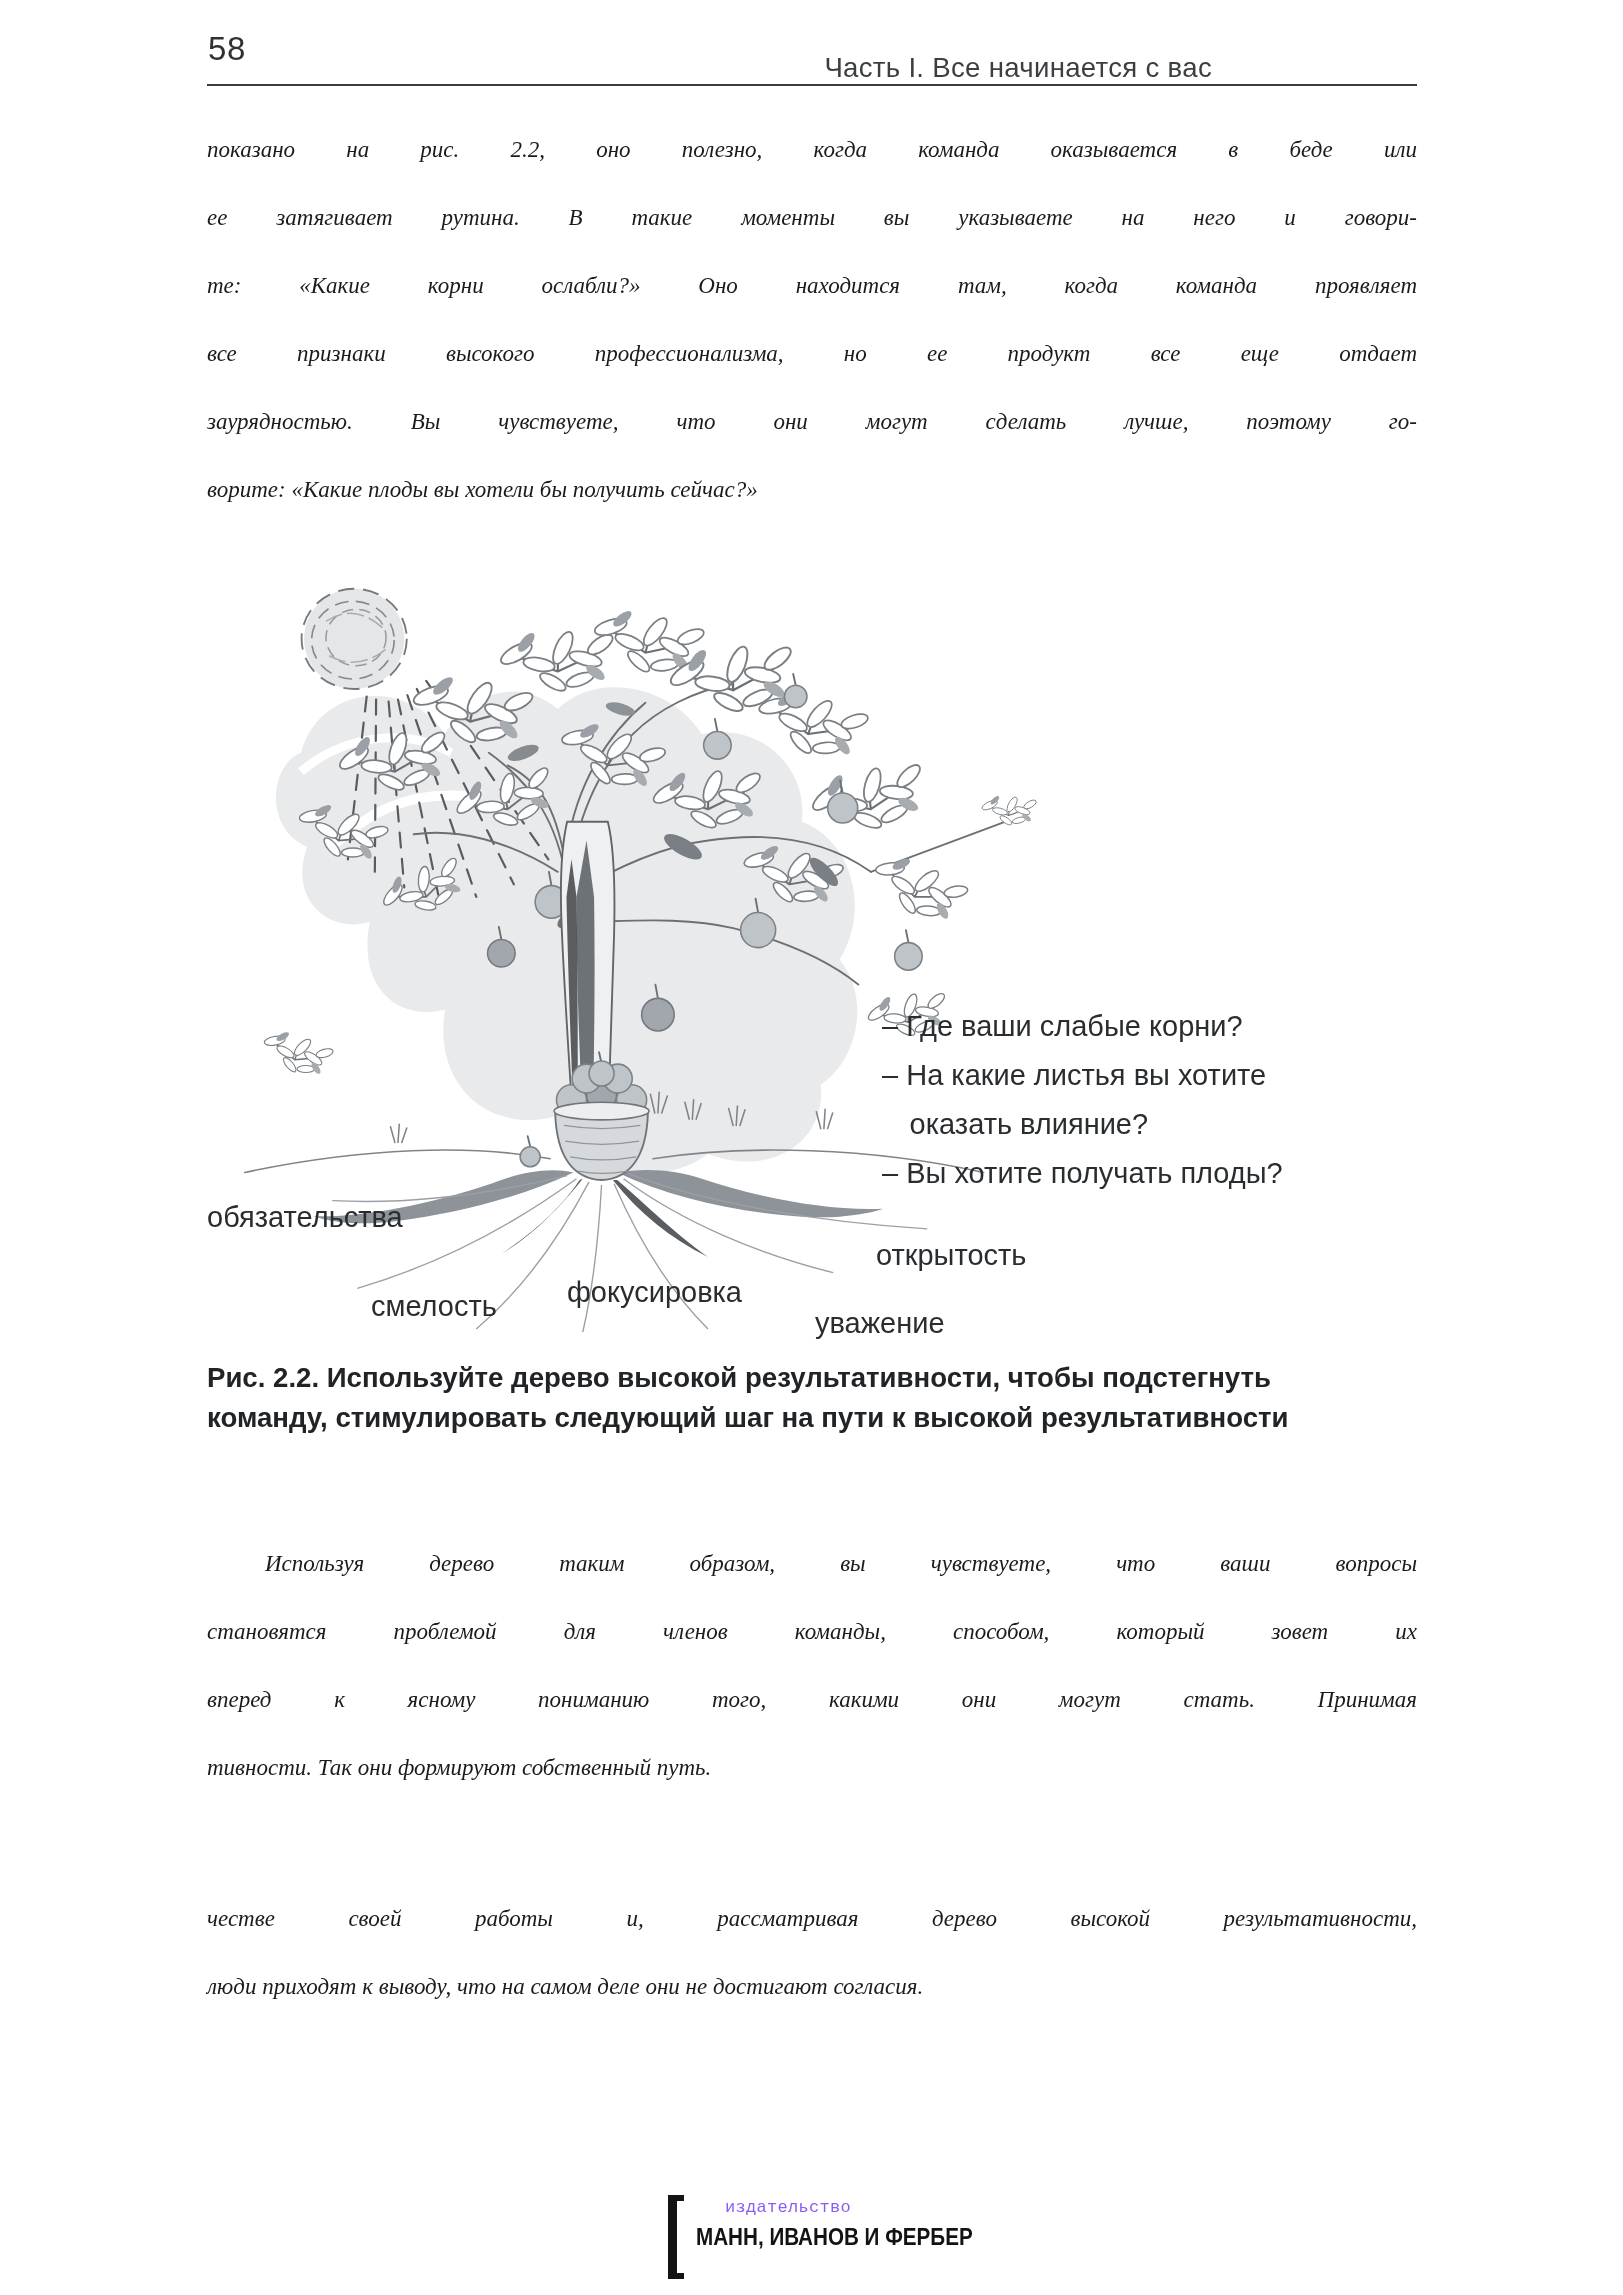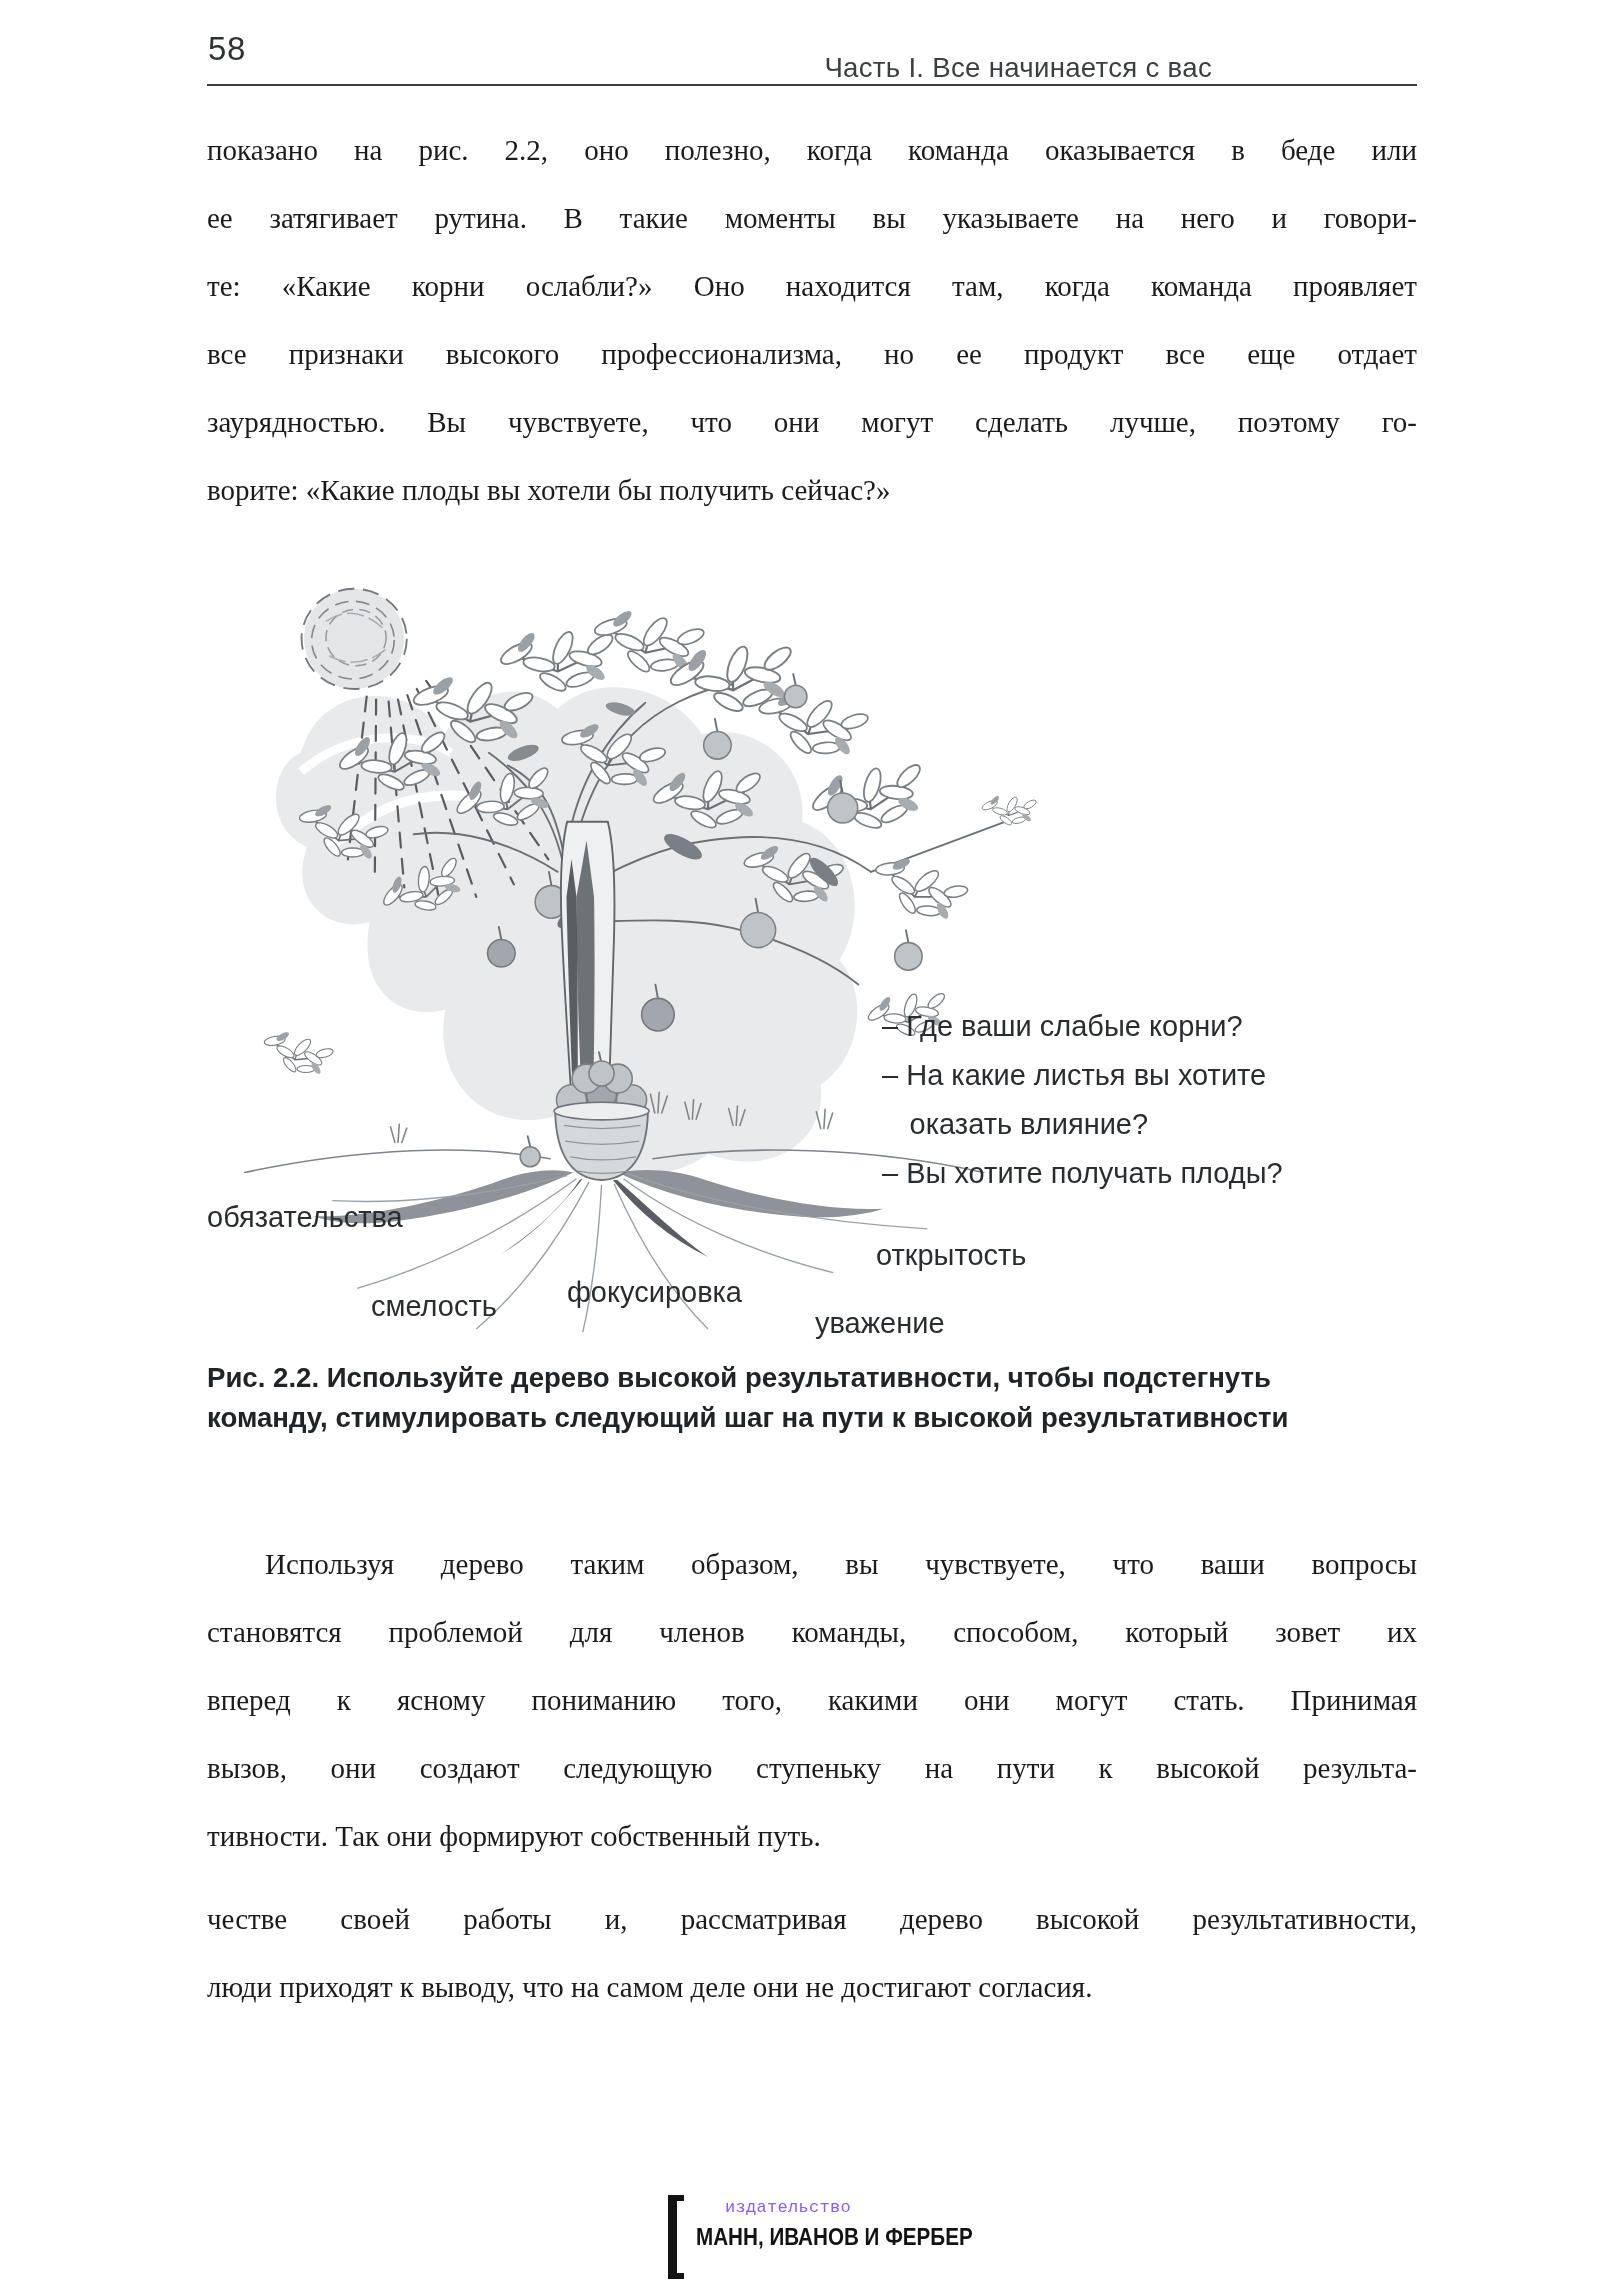--- a/index.html
+++ b/index.html
@@ -27,23 +27,24 @@
     letter-spacing: 0.3px;
   }
   .headrule {
     position: absolute; left: 207px; top: 84px;
     width: 1210px; height: 1.9px; background: #3a3d3f;
   }
 
   
   .bodyblock { position: absolute; left: 207px; width: 1210px; }
   .bl {
-    font-size: 29px; line-height: 68px;
+    font-size: 23px; line-height: 68px;
     text-align: justify; text-align-last: justify;
     white-space: normal;
+    font-style: italic;
   }
   .bl.end { text-align-last: left; }
   .bl.indent { text-indent: 58px; }
 
   
   .qblock {
     position: absolute; left: 882px; top: 1002px; width: 413px;
     font-family: "Liberation Sans", sans-serif;
     font-size: 29px; line-height: 49px; color: #2a2d2f;
   }
@@ -296,21 +297,20 @@
   <div class="caption">
     <span>Рис. 2.2.</span>
     <span>Используйте дерево высокой результативности, чтобы подстегнуть</span><br>
     <span>команду, стимулировать следующий шаг на пути к высокой результативности</span>
   </div>
 
   <div class="bodyblock" style="top:1530px">
     <div class="bl indent">Используя дерево таким образом, вы чувствуете, что ваши вопросы</div>
     <div class="bl">становятся проблемой для членов команды, способом, который зовет их</div>
     <div class="bl">вперед к ясному пониманию того, какими они могут стать. Принимая</div>
-    <div class="bl">вызов, они создают следующую ступеньку на пути к высокой результа-</div>
     <div class="bl end">тивности. Так они формируют собственный путь.</div>
   </div>
 
   <div class="bodyblock" style="top:1885px">
     <div class="bl">честве своей работы и, рассматривая дерево высокой результативности,</div>
     <div class="bl end">люди приходят к выводу, что на самом деле они не достигают согласия.</div>
   </div>
 
   <div class="pub">
     <div class="pub-bracket"></div>

